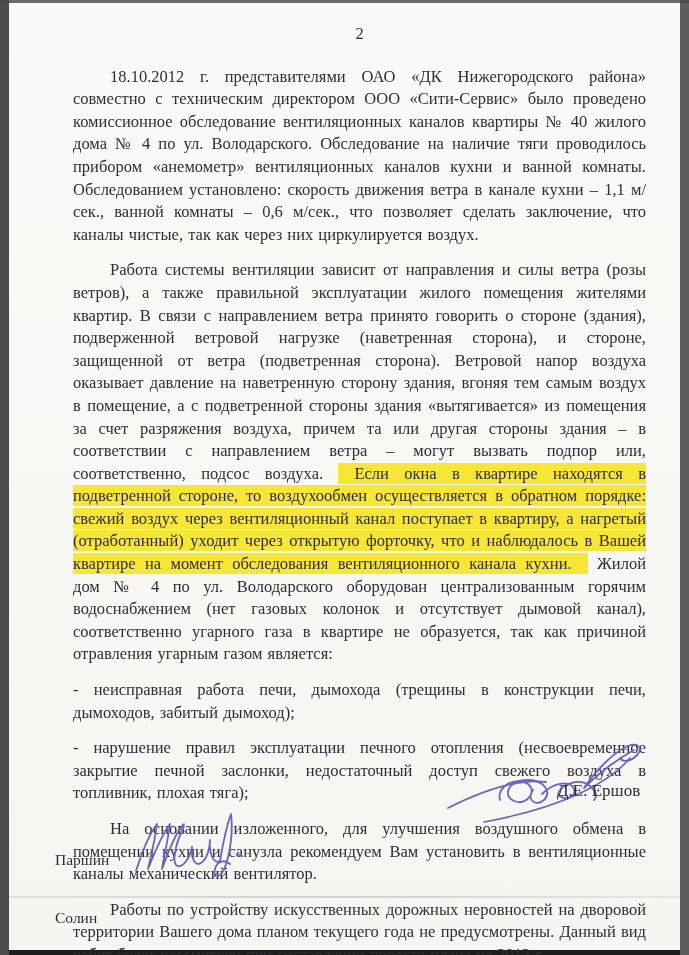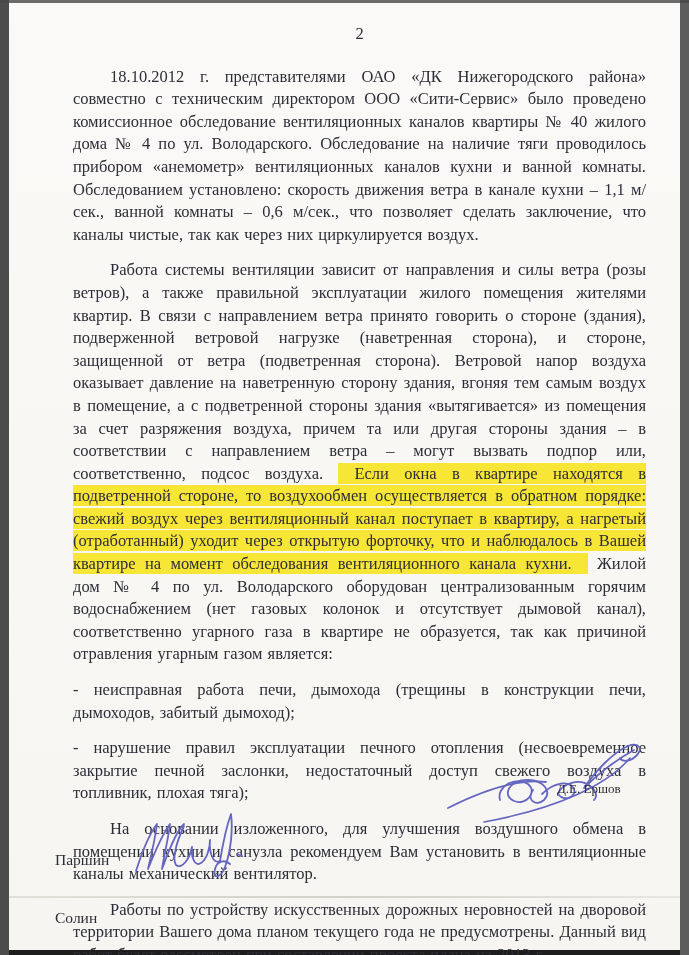--- a/index.html
+++ b/index.html
@@ -28,21 +28,21 @@
     font-size: 16.5px;
     line-height: 22.6px;
     word-spacing: 1px;
   }
   .page-number { text-align: center; margin: 0 0 20px 0; }
   .para { margin: 13px; text-align: justify; }
   .para.indent { text-indent: 37px; }
   .hl { background: #f8e636; color: inherit; padding: 1px 16px; }
   .sig-name {
     position: absolute; left: 557px; top: 781px;
-    font-size: 13px; color: #2d2d37; white-space: nowrap;
+    font-size: 17px; color: #2d2d37; white-space: nowrap;
   }
   .executors {
     position: absolute; left: 55px; top: 811px;
     font-size: 15.5px; line-height: 17.6px; color: #2d2d37;
   }
   .executors div { white-space: nowrap; margin-top: 40px; }
   .sig-svg { position: absolute; }
   .sig-svg path { fill: none; stroke: #6565c2; stroke-linecap: round; stroke-linejoin: round; }
 </style>
 </head>

